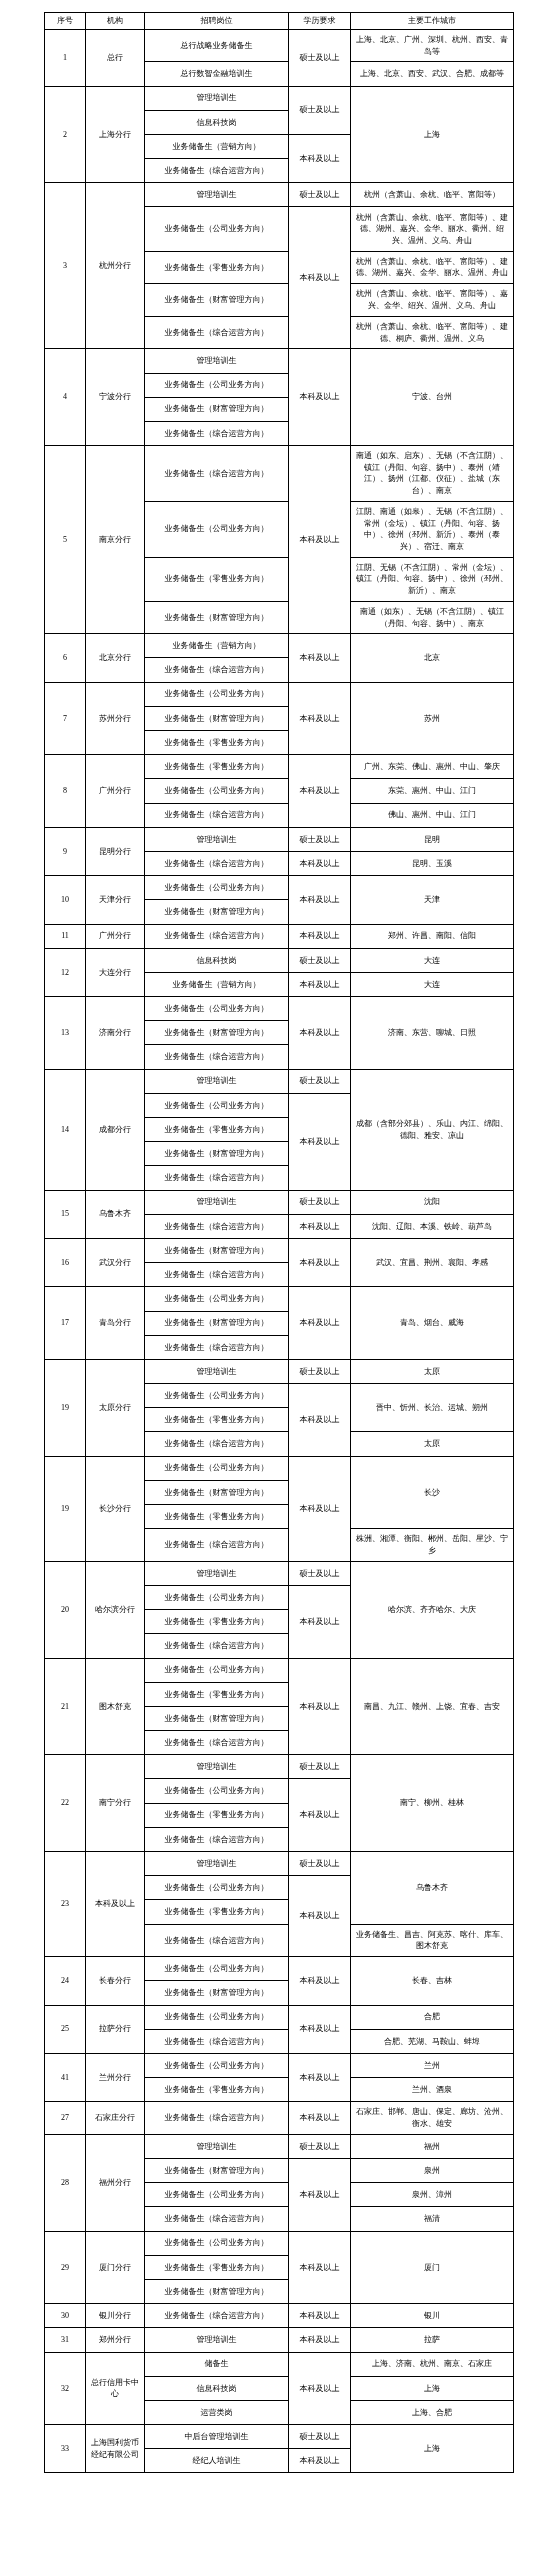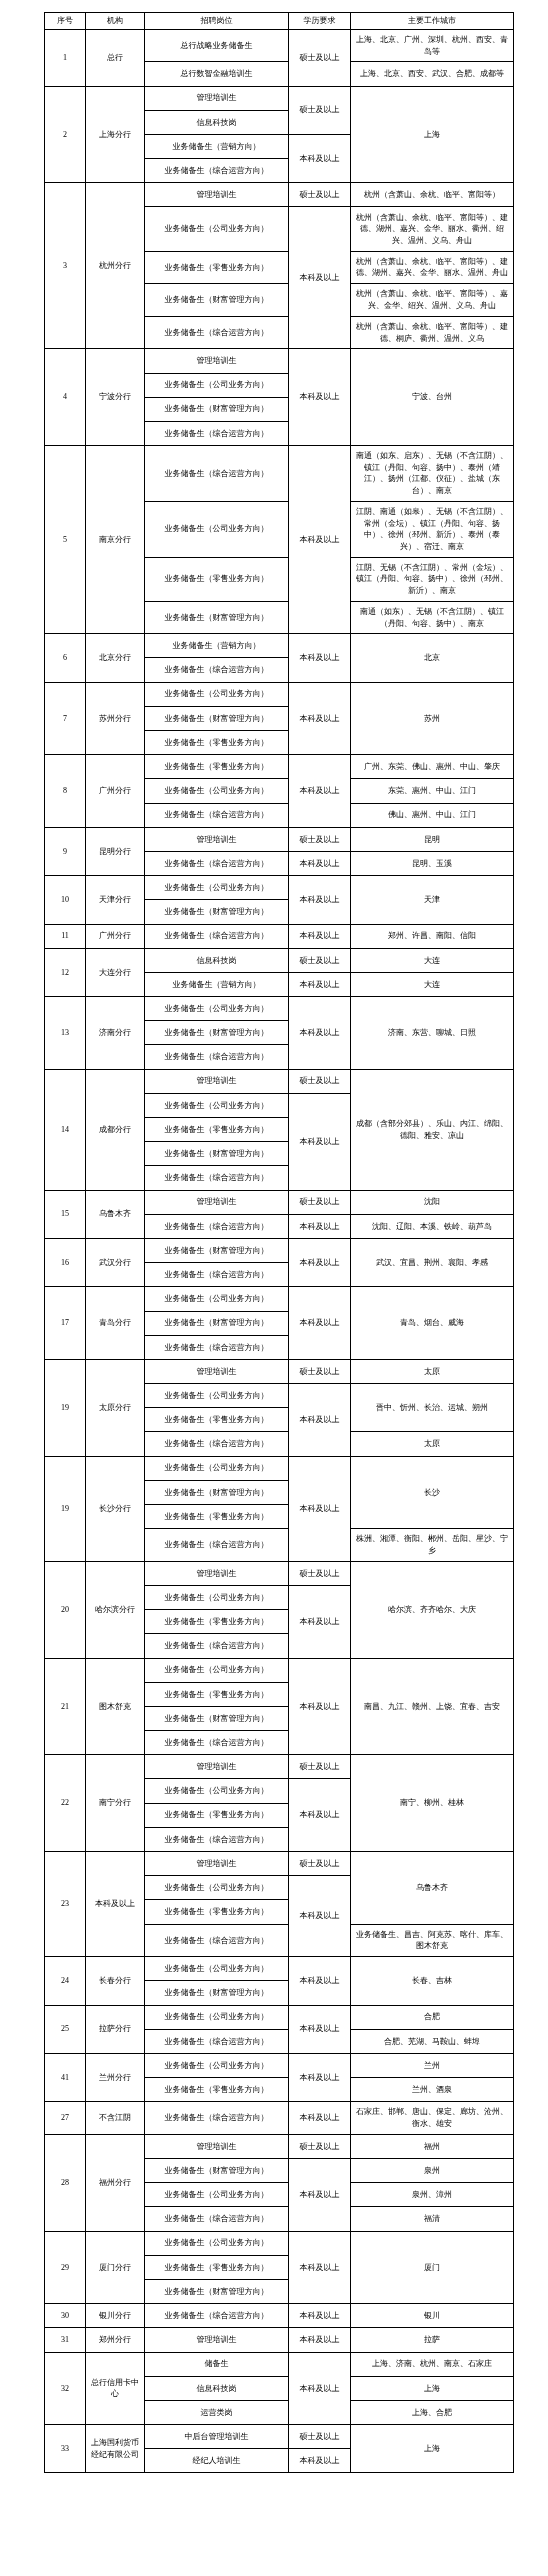--- a/index.html
+++ b/index.html
@@ -430,21 +430,21 @@
           <td class="pos">业务储备生（公司业务方向）</td>
           <td class="edu" rowspan="2">本科及以上</td>
           <td class="city" rowspan="1">兰州</td>
         </tr>
         <tr>
           <td class="pos">业务储备生（零售业务方向）</td>
           <td class="city" rowspan="1">兰州、酒泉</td>
         </tr>
         <tr class="group-start">
           <td class="no" rowspan="1">27</td>
-          <td class="org" rowspan="1">不含江阴</td>
+          <td class="org" rowspan="1">石家庄分行</td>
           <td class="pos">业务储备生（综合运营方向）</td>
           <td class="edu" rowspan="1">本科及以上</td>
           <td class="city" rowspan="1">石家庄、邯郸、唐山、保定、廊坊、沧州、衡水、雄安</td>
         </tr>
         <tr class="group-start">
           <td class="no" rowspan="4">28</td>
           <td class="org" rowspan="4">福州分行</td>
           <td class="pos">管理培训生</td>
           <td class="edu" rowspan="1">硕士及以上</td>
           <td class="city" rowspan="1">福州</td>

